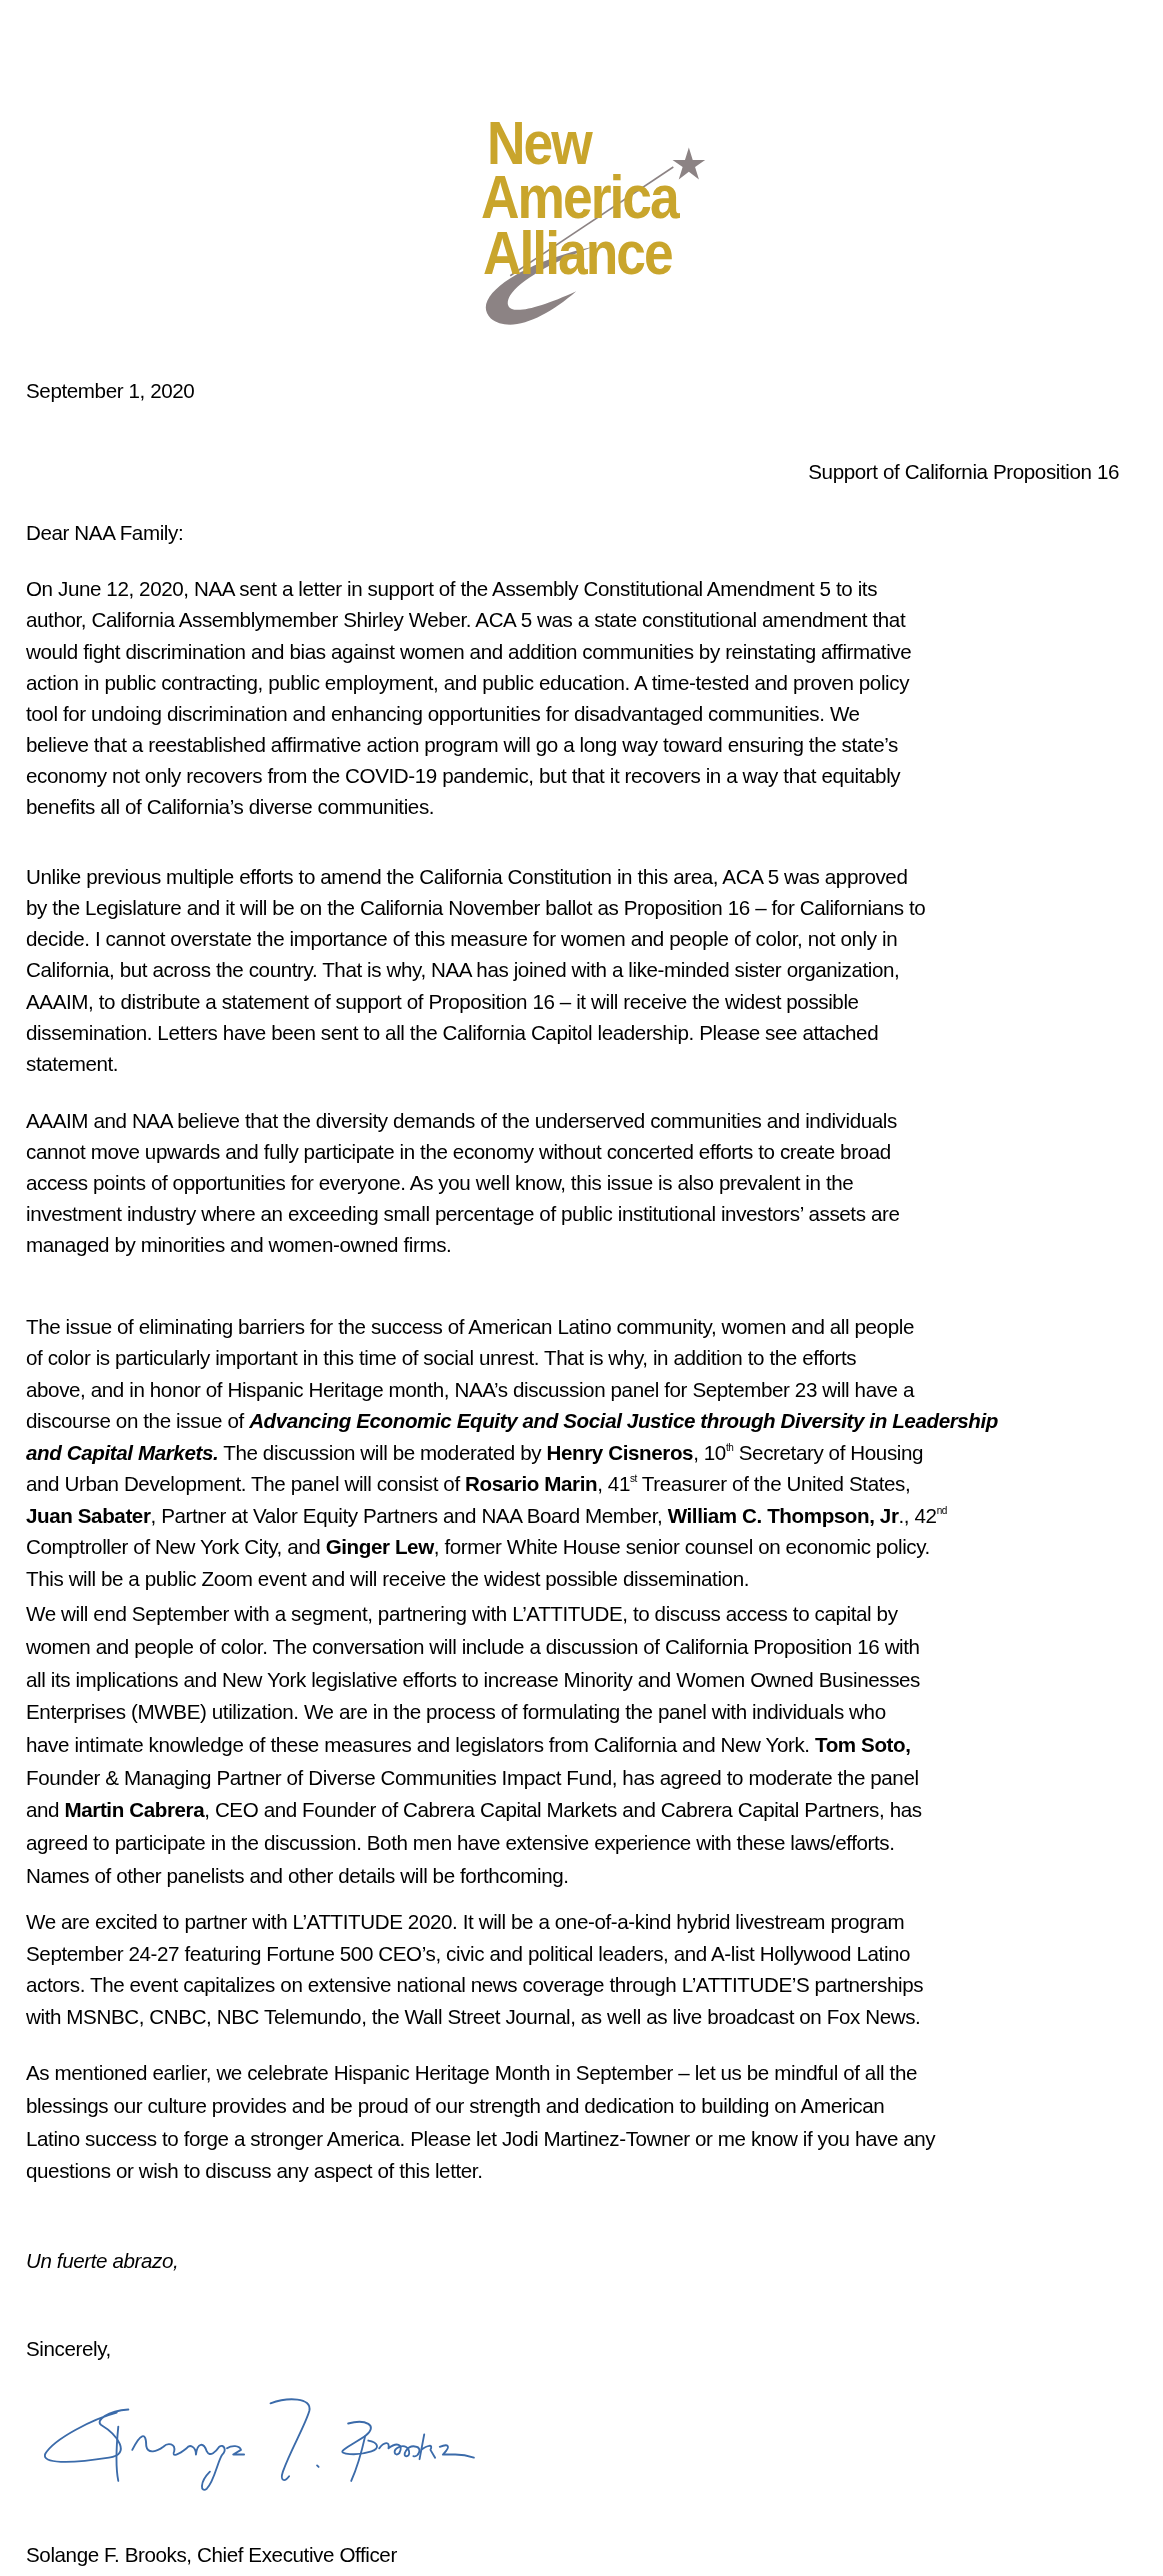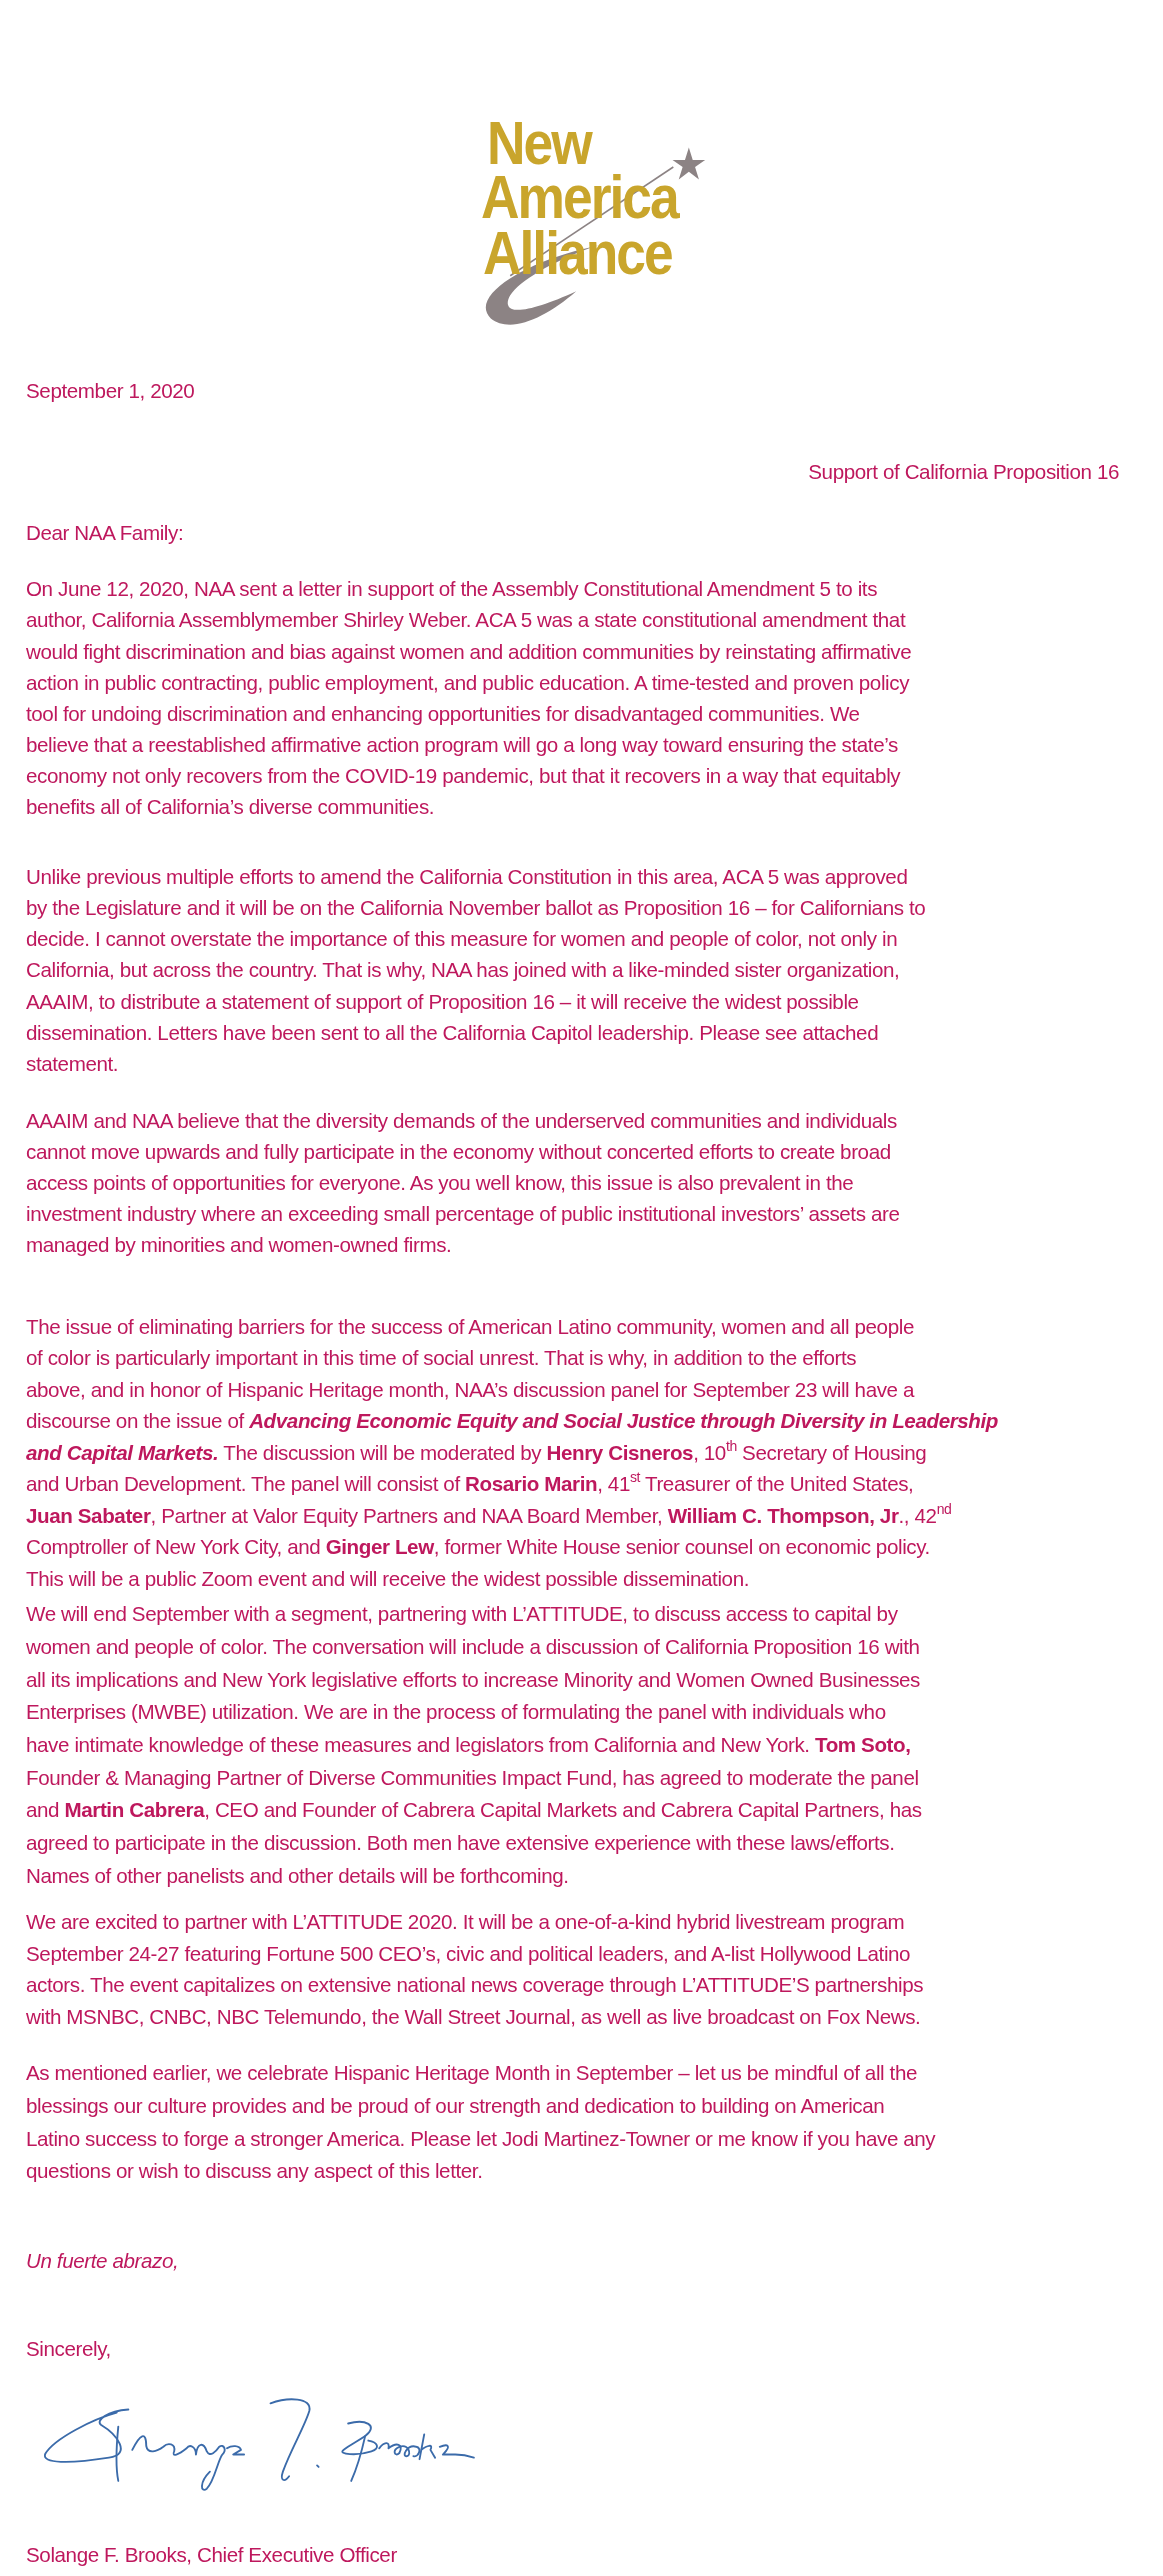--- a/index.html
+++ b/index.html
@@ -1,22 +1,22 @@
 <!DOCTYPE html>
 <html style="font-size:12.4px"><head>
 <meta charset="utf-8">
 <style>
   html, body { margin: 0; padding: 0; background: #ffffff; }
   body { width: 1164px; height: 2576px; position: relative; overflow: hidden;
          font-family: "Liberation Sans", sans-serif; color: #111111; }
   .line { position: absolute; left: 26px; white-space: nowrap; font-size: 20.6px;
-          line-height: 25px; letter-spacing: -0.4px; color: #be185d; }
+          line-height: 25px; letter-spacing: -0.4px; color: #000000; }
   .b { font-weight: bold; }
   .bi { font-weight: bold; font-style: italic; }
-  sup { font-size: 14px; line-height: 0; position: relative; top: -1.6px; }
+  sup { font-size: 10px; line-height: 0; position: relative; top: -1.6px; }
   .right { left: auto; right: 45px; }
   #logo { position: absolute; left: 436px; top: 101px; width: 296px; height: 233px; }
   .logo-word { position: absolute; font-family: "Liberation Sans", sans-serif; font-weight: bold;
                color: #C9A52C; font-size: 62px; letter-spacing: -2.3px; line-height: 56px;
                transform: scaleX(0.86); transform-origin: left top; }
   #signature { position: absolute; left: 23px; top: 2380px; width: 467px; height: 132px; }
 </style>
 </head>
 <body>
 

